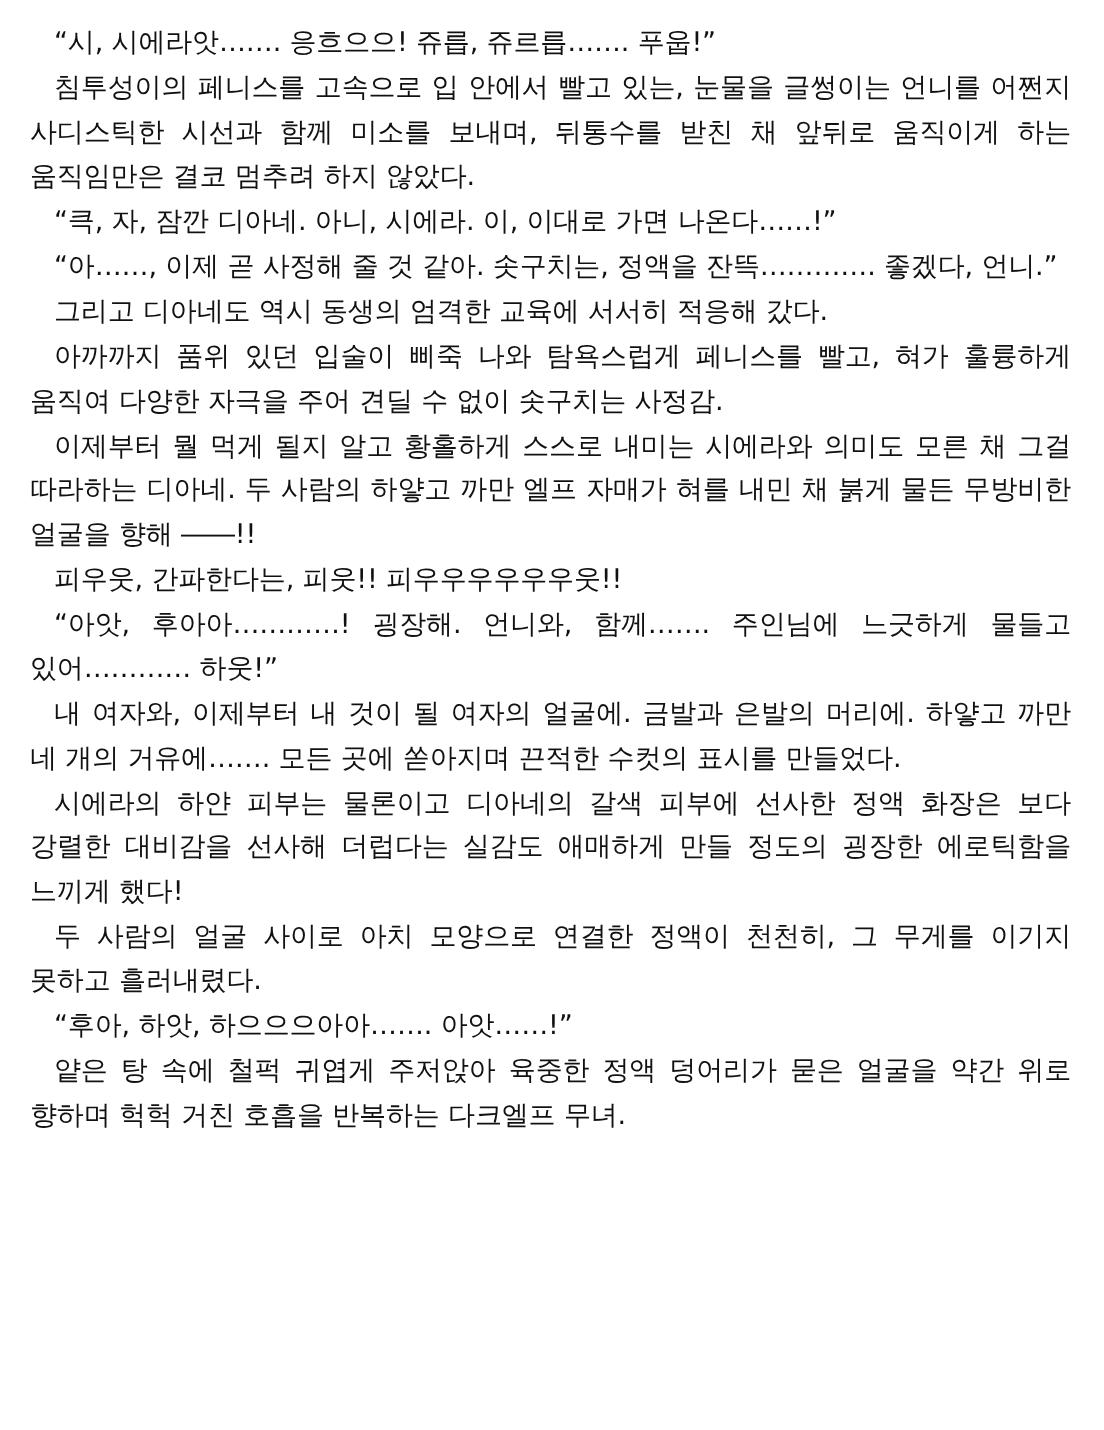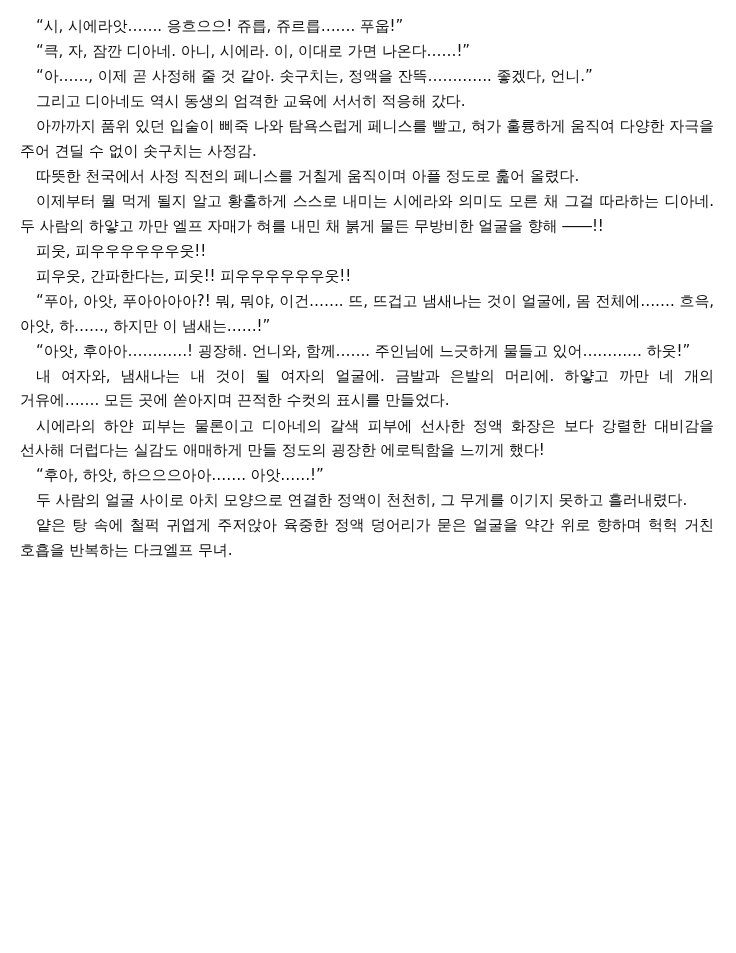--- a/index.html
+++ b/index.html
@@ -15,47 +15,45 @@
     overflow: hidden;
   }
   .page {
     box-sizing: border-box;
     width: 736px;
     height: 953px;
     padding: 14px 22px 10px 20px;
     background: #ffffff;
   }
   .para {
-    font-size: 15px;
+    font-size: 18px;
     line-height: 1.64;
     margin: 0 0 0.5px 0;
     text-align: justify;
     text-justify: inter-character;
     word-break: keep-all;
     letter-spacing: -0.1px;
   }
   .indent {
     text-indent: 16px;
   }
 </style>
 </head>
 <body>
 
 <div class="page">
   <div id="body-text">
       <p class="para indent">“시, 시에라앗……. 응흐으으! 쥬릅, 쥬르릅……. 푸웁!”</p>
+      <p class="para indent">침투성이의 페니스를 고속으로 입 안에서 빨고 있는, 눈물을 글썽이는 언니를 어쩐지 사디스틱한 시선과 함께 미소를 보내며, 뒤통수를 받친 채 앞뒤로 움직이게 하는 움직임만은 결코 멈추려 하지 않았다.</p>
       <p class="para indent">“큭, 자, 잠깐 디아네. 아니, 시에라. 이, 이대로 가면 나온다……!”</p>
       <p class="para indent">“아……, 이제 곧 사정해 줄 것 같아. 솟구치는, 정액을 잔뜩…………. 좋겠다, 언니.”</p>
       <p class="para indent">그리고 디아네도 역시 동생의 엄격한 교육에 서서히 적응해 갔다.</p>
       <p class="para indent">아까까지 품위 있던 입술이 삐죽 나와 탐욕스럽게 페니스를 빨고, 혀가 훌륭하게 움직여 다양한 자극을 주어 견딜 수 없이 솟구치는 사정감.</p>
-      <p class="para indent">따뜻한 천국에서 사정 직전의 페니스를 거칠게 움직이며 아플 정도로 훑어 올렸다.</p>
       <p class="para indent">이제부터 뭘 먹게 될지 알고 황홀하게 스스로 내미는 시에라와 의미도 모른 채 그걸 따라하는 디아네. 두 사람의 하얗고 까만 엘프 자매가 혀를 내민 채 붉게 물든 무방비한 얼굴을 향해 ――!!</p>
-      <p class="para indent">피웃, 피우우우우우우웃!!</p>
       <p class="para indent">피우웃, 간파한다는, 피웃!! 피우우우우우우웃!!</p>
-      <p class="para indent">“푸아, 아앗, 푸아아아아?! 뭐, 뭐야, 이건……. 뜨, 뜨겁고 냄새나는 것이 얼굴에, 몸 전체에……. 흐윽, 아앗, 하……, 하지만 이 냄새는……!”</p>
       <p class="para indent">“아앗,  후아아…………!  굉장해.  언니와,  함께…….   주인님에  느긋하게  물들고  있어………… 하웃!”</p>
-      <p class="para indent">내 여자와, 냄새나는 내 것이 될 여자의 얼굴에. 금발과 은발의 머리에. 하얗고 까만 네 개의 거유에……. 모든 곳에 쏟아지며 끈적한 수컷의 표시를 만들었다.</p>
+      <p class="para indent">내 여자와, 이제부터 내 것이 될 여자의 얼굴에. 금발과 은발의 머리에. 하얗고 까만 네 개의 거유에……. 모든 곳에 쏟아지며 끈적한 수컷의 표시를 만들었다.</p>
       <p class="para indent">시에라의 하얀 피부는 물론이고 디아네의 갈색 피부에 선사한 정액 화장은 보다 강렬한 대비감을 선사해 더럽다는 실감도 애매하게 만들 정도의 굉장한 에로틱함을 느끼게 했다!</p>
+      <p class="para indent">두 사람의 얼굴 사이로 아치 모양으로 연결한 정액이 천천히, 그 무게를 이기지 못하고 흘러내렸다.</p>
       <p class="para indent">“후아, 하앗, 하으으으아아……. 아앗……!”</p>
-      <p class="para indent">두 사람의 얼굴 사이로 아치 모양으로 연결한 정액이 천천히, 그 무게를 이기지 못하고 흘러내렸다.</p>
       <p class="para indent">얕은 탕 속에 철퍽 귀엽게 주저앉아 육중한 정액 덩어리가 묻은 얼굴을 약간 위로 향하며 헉헉 거친 호흡을 반복하는 다크엘프 무녀.</p>
     </div>
 </div>
 
 </body></html>

